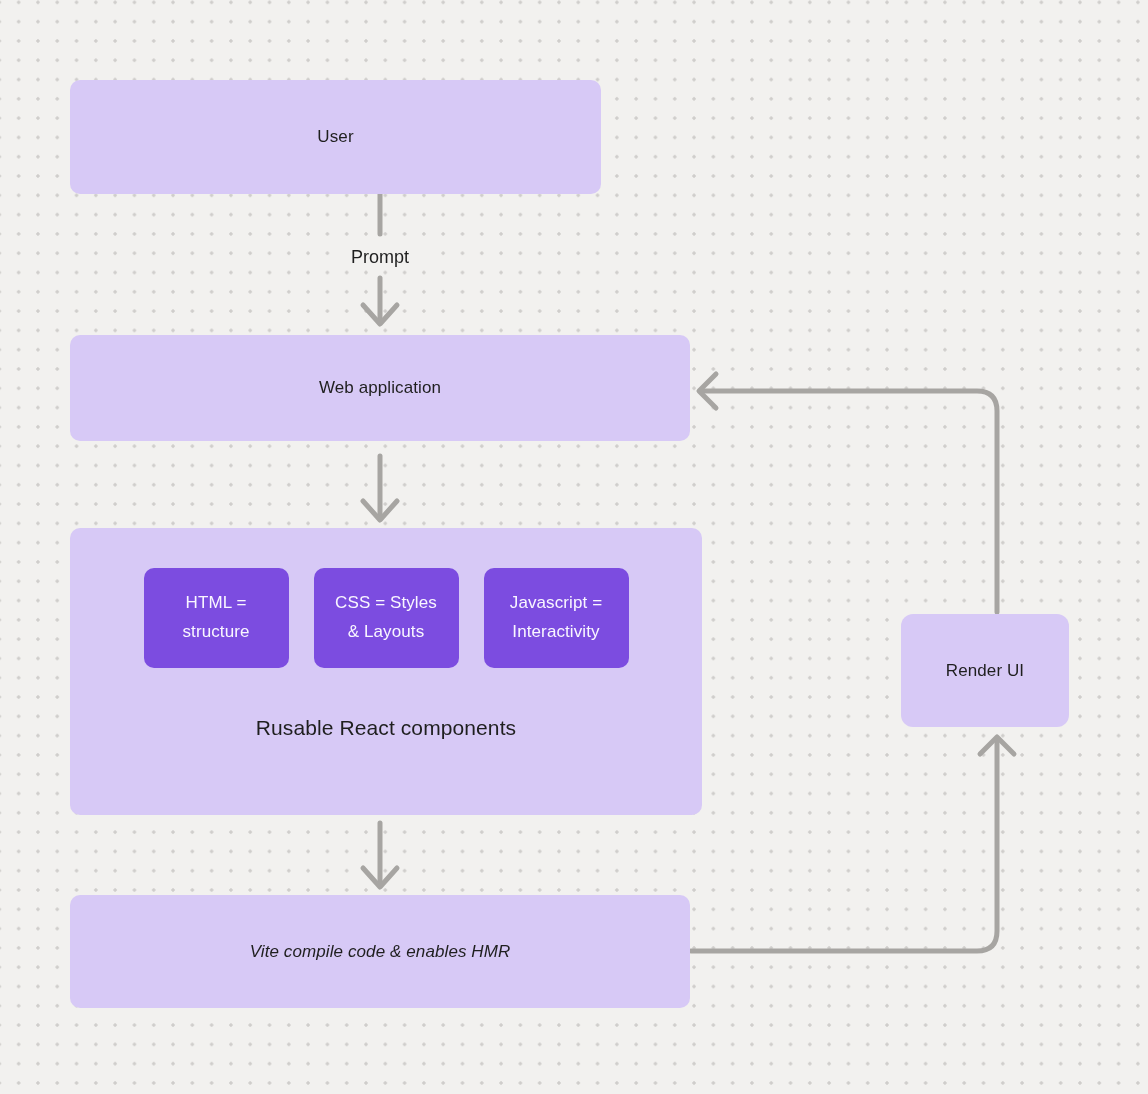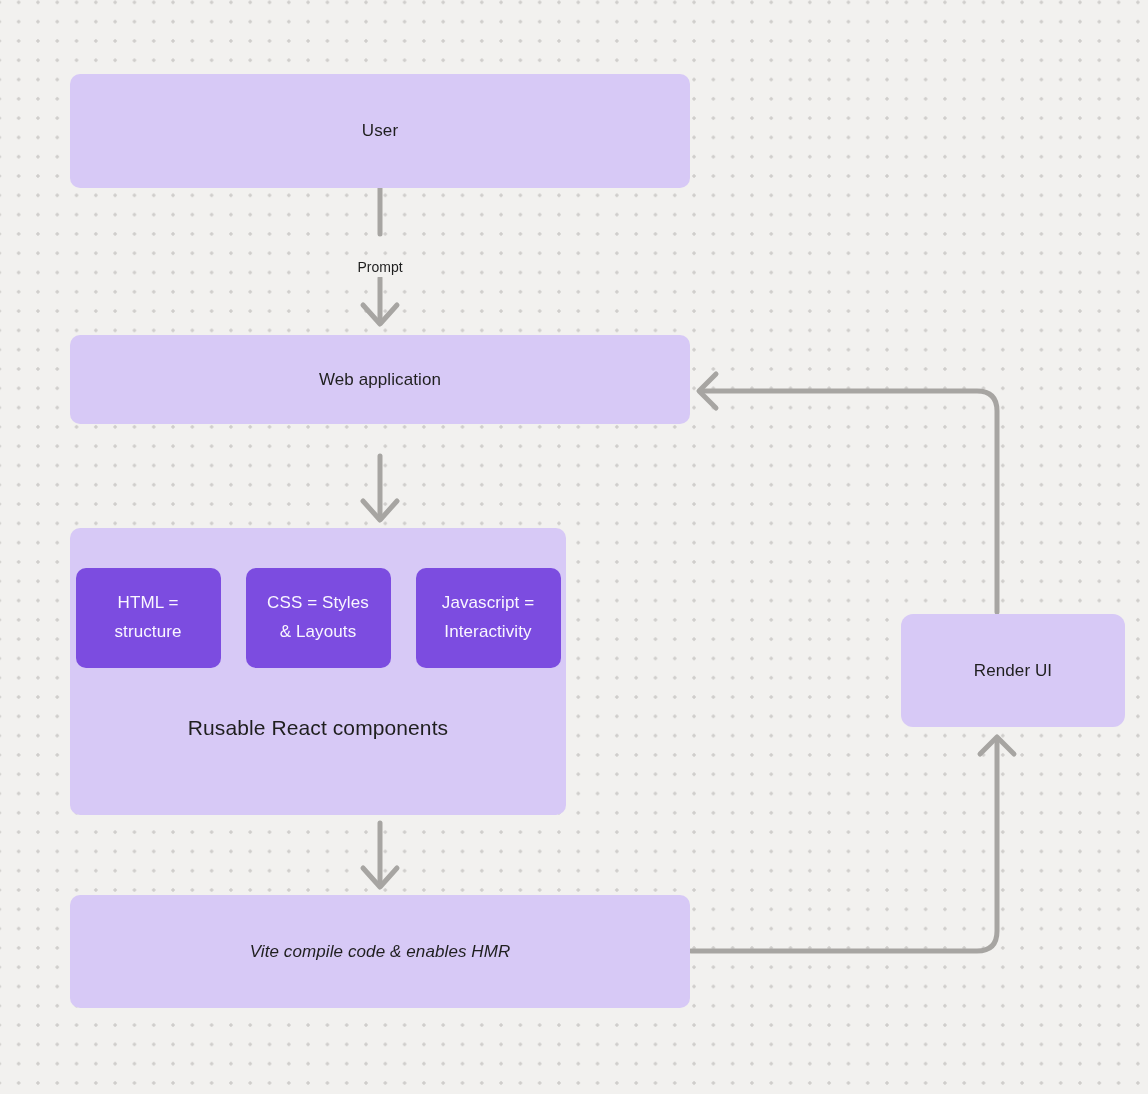--- a/index.html
+++ b/index.html
@@ -46,40 +46,40 @@
     letter-spacing:0.1px;
   }
   .node.light{background:var(--node-fill);}
   .node.accent{
     background:var(--accent-fill);
     color:var(--text-light);
     line-height:1.7;
     font-weight:500;
     padding:0 14px;
   }
-  #node-user{left:70px;top:74px;width:620px;height:114px;}
-  #node-web-application{left:70px;top:335px;width:620px;height:89px;}
-  #node-components-group{left:70px;top:528px;width:496px;height:287px;display:block;padding-left:20px;}
+  #node-user{left:70px;top:80px;width:531px;height:114px;}
+  #node-web-application{left:70px;top:335px;width:620px;height:106px;}
+  #node-components-group{left:70px;top:528px;width:632px;height:287px;display:block;padding-left:20px;}
   .accent-row{
     position:absolute;left:0;top:40px;width:100%;
     display:flex;justify-content:center;gap:25px;
   }
   .accent-row .node.accent{position:relative;width:145px;height:100px;}
   .group-label{
     position:absolute;left:0;top:188px;width:100%;
     text-align:center;color:var(--text-dark);
     font-size:21px;font-weight:500;
   }
   #node-vite{left:70px;top:895px;width:620px;height:113px;font-style:italic;}
-  #node-render-ui{left:901px;top:614px;width:224px;height:113px;border-radius:12px;}
+  #node-render-ui{left:901px;top:614px;width:168px;height:113px;border-radius:12px;}
   .edge-label{
-    position:absolute;left:330px;top:257px;width:100px;
+    position:absolute;left:330px;top:245px;width:100px;
     text-align:center;
     color:var(--text-dark);
-    font-size:14px;font-weight:500;
+    font-size:18px;font-weight:500;
     background:var(--background);
     padding:2px 0;
   }
 </style>
 </head>
 <body>
 
 <div id="canvas">
 
   <svg id="connectors" viewBox="0 0 1148 1094" xmlns="http://www.w3.org/2000/svg">

